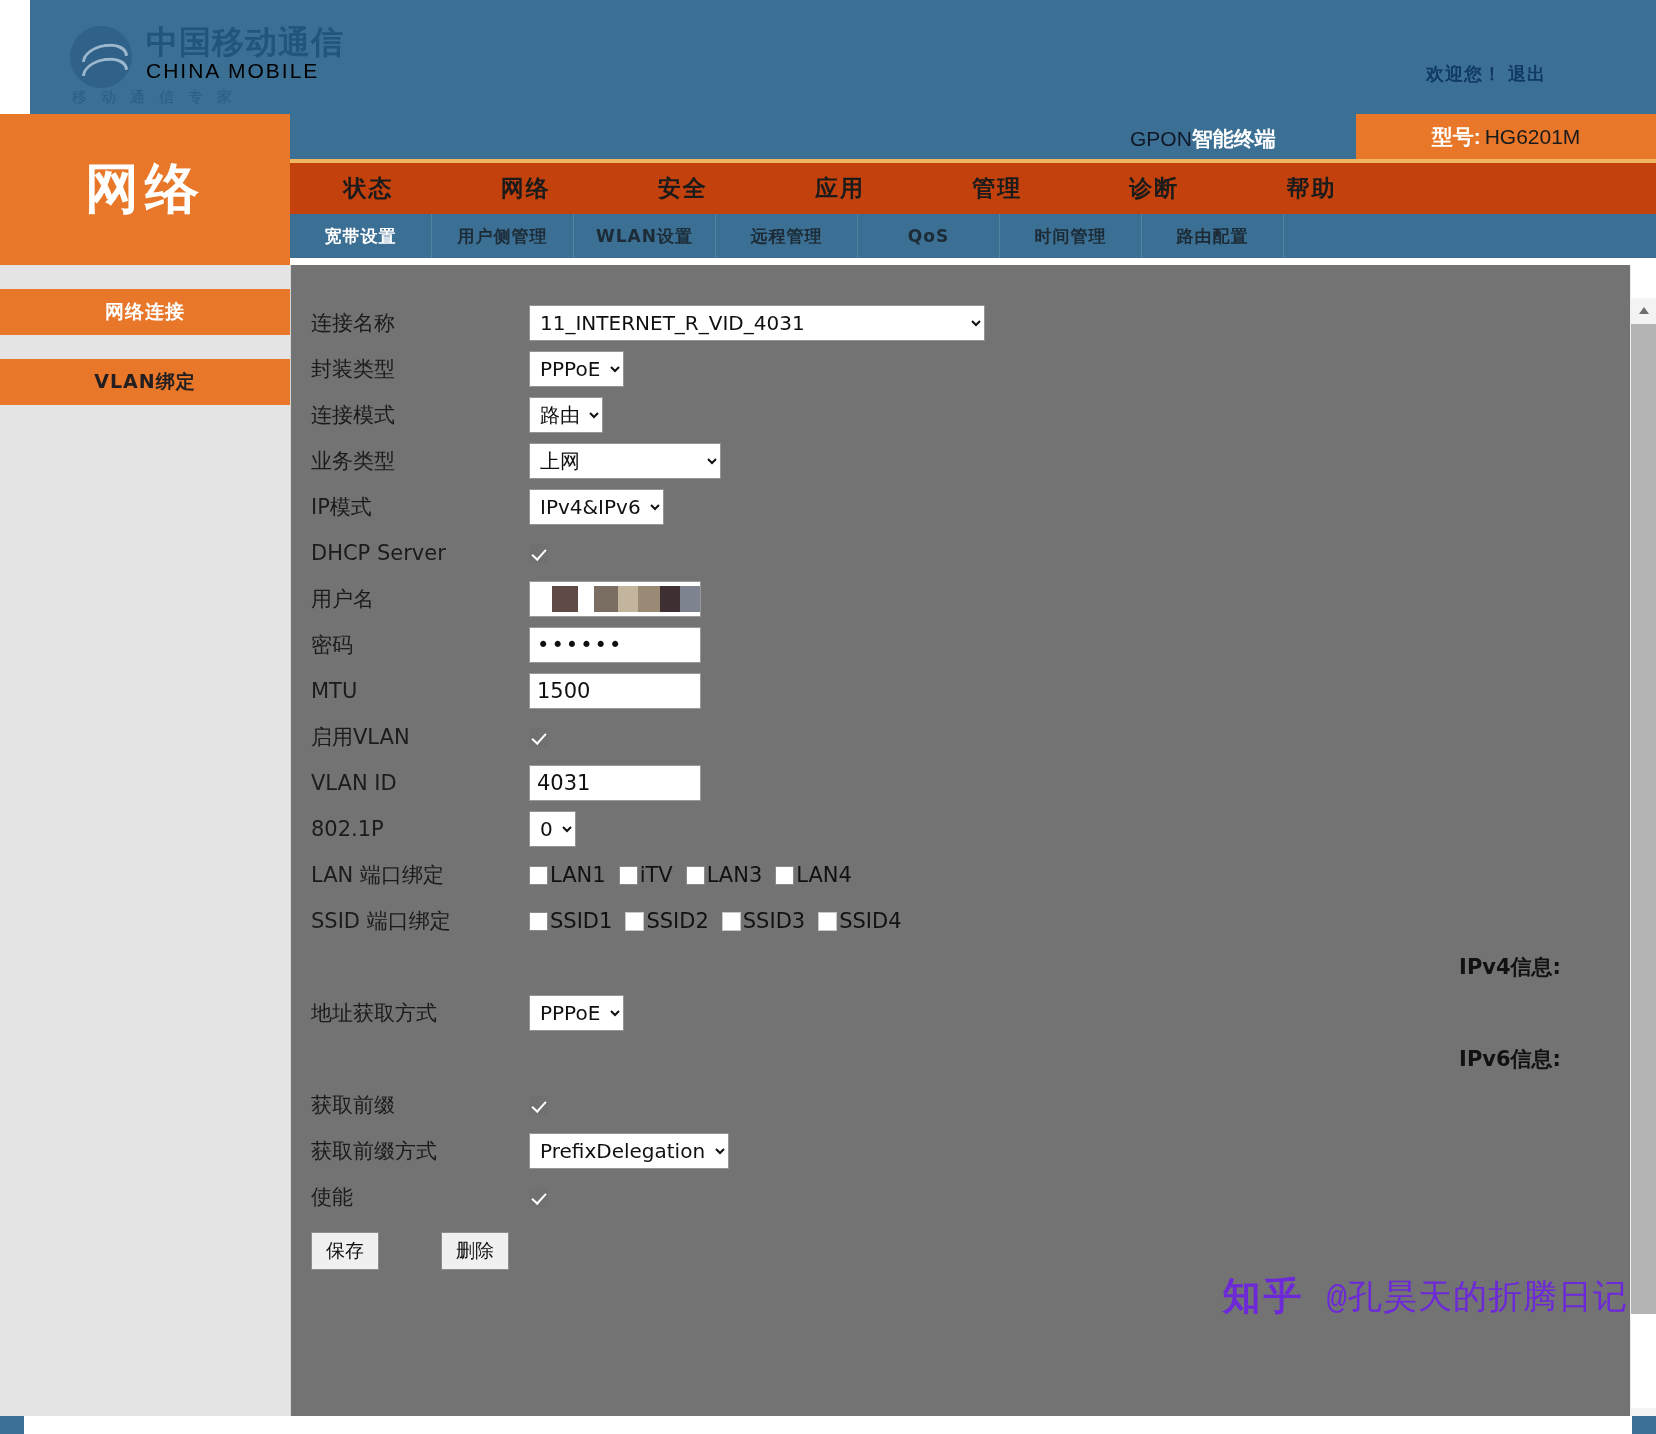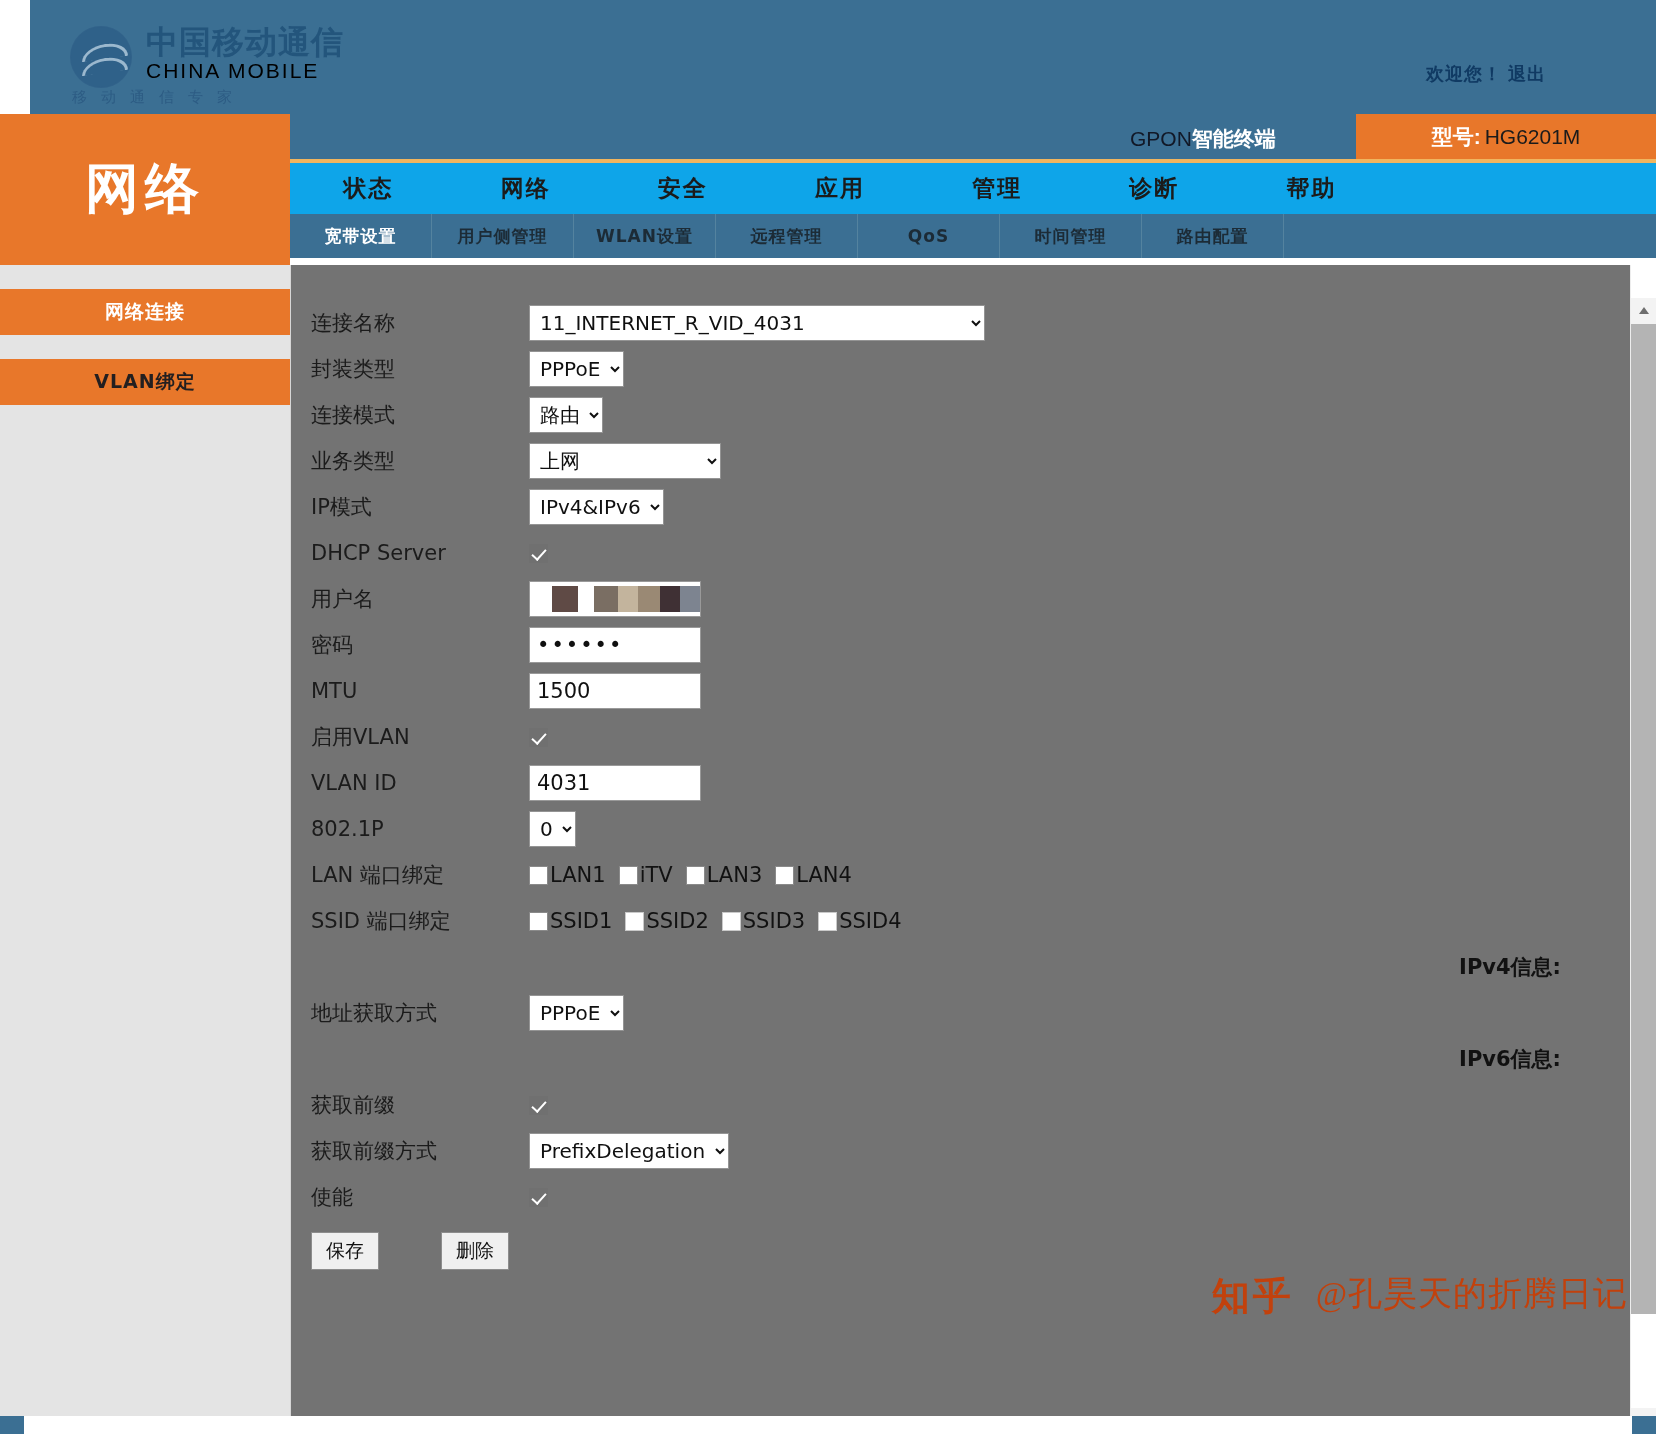--- a/index.html
+++ b/index.html
@@ -100,21 +100,21 @@
   #title-block .t {
     font-size: 54px; font-weight: bold; color: #ffffff;
     letter-spacing: 6px;
     font-family: "DejaVu Sans", sans-serif;
   }
 
   
   #mainnav {
     position: absolute; left: 290px; top: 159px;
     width: 1366px; height: 55px;
-    background: #0ea5e9;
+    background: #c2410c;
     border-top: 4px solid #f0b55f;
   }
   #mainnav .items {
     display: flex; height: 100%; width: 1100px;
   }
   #mainnav .item {
     flex: 1; display: flex; align-items: center; justify-content: center;
     font-size: 23px; font-weight: bold; color: #1b1b1b;
     letter-spacing: 2px; cursor: pointer;
     font-family: "DejaVu Sans", sans-serif;
@@ -279,23 +279,23 @@
   #scroll-down::after { top: 10px; border-top: 7px solid #6e6e6e; }
   #scroll-thumb {
     position: absolute; left: 0; top: 59px;
     width: 26px; height: 990px;
     background: #b4b4b4; cursor: pointer;
   }
 
   
   #watermark {
     position: absolute; right: 28px; bottom: 112px;
-    display: flex; align-items: flex-start;
-    color: #c2410c; pointer-events: none;
-    font-family: Liberation Serif, serif;
+    display: flex; align-items: center;
+    color: #6d28d9; pointer-events: none;
+    font-family: Liberation Mono, monospace;
   }
   #wm-logo { font-size: 38px; font-weight: bold; letter-spacing: 3px; }
   #wm-text { font-size: 34px; margin-left: 22px; letter-spacing: 1px; }
 
   
   #bottom-strip {
     position: absolute; left: 0; bottom: 0;
     width: 1656px; height: 18px;
     background: #3b6f93;
   }

